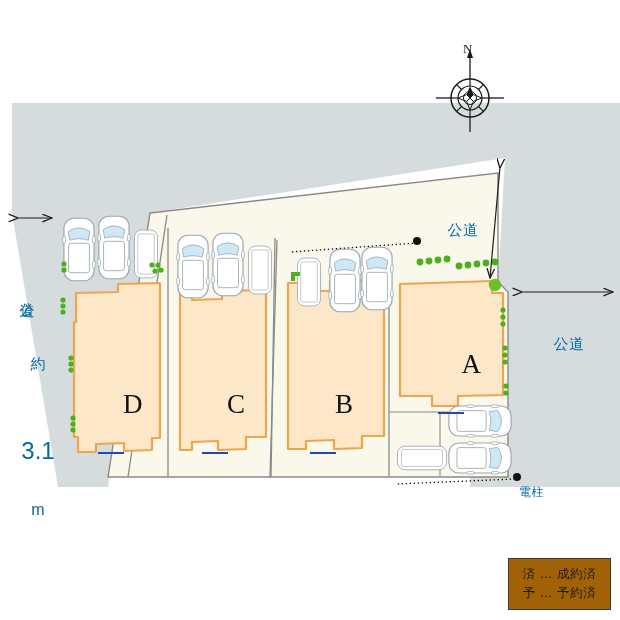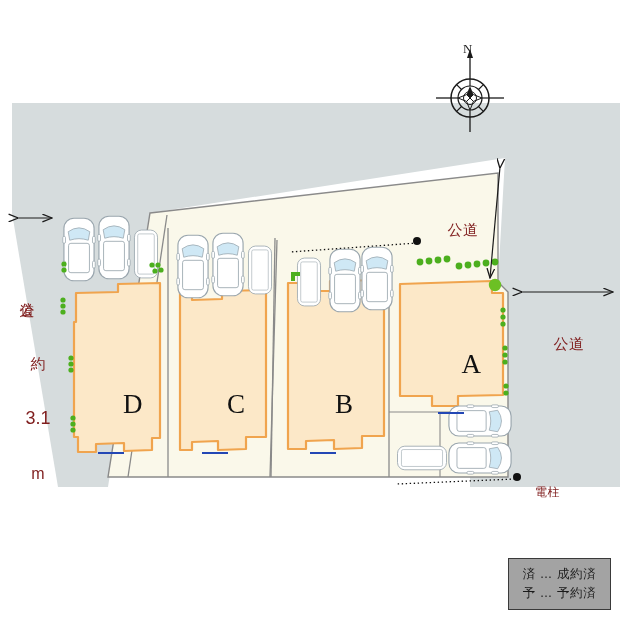--- a/index.html
+++ b/index.html
@@ -6,42 +6,42 @@
   html,body{margin:0;padding:0;background:#ffffff;}
   body{
     width:620px;height:620px;overflow:hidden;
     font-family:"Liberation Sans","DejaVu Sans",sans-serif;
     -webkit-font-smoothing:antialiased;
   }
   #plan{position:relative;width:620px;height:620px;background:#ffffff;}
   #plan svg{position:absolute;left:0;top:0;}
 
   
-  .lbl{position:absolute;color:#7f1d1d;white-space:pre;}
+  .lbl{position:absolute;color:#0369a1;white-space:pre;}
 
   .road-lbl{font-size:15px;line-height:1.15;text-align:center;letter-spacing:.5px;}
   .road-lbl-v{
     font-size:15px;line-height:1.2;text-align:center;letter-spacing:.5px;
     writing-mode:vertical-rl;text-orientation:upright;
   }
   .pole-lbl{font-size:12px;letter-spacing:.5px;}
 
   .plot-lbl{
     font-family:"Liberation Serif","DejaVu Serif",serif;
     font-size:27px;color:#111;text-align:center;
   }
   .plot-lbl u{
     display:block;text-decoration:none;
     border-bottom:2.5px solid #2347b5;
     width:26px;margin:1px auto 0;
   }
 
   #legend{
     position:absolute;left:508px;top:558px;width:101px;height:50px;
-    border:1.3px solid #3a3a3a;background:#a3a3a3;
+    border:1.3px solid #3a3a3a;background:#a16207;
     display:flex;flex-direction:column;justify-content:center;align-items:center;
     gap:2px;
   }
   #legend div{font-size:12.5px;color:#1a1a1a;letter-spacing:.6px;white-space:nowrap;}
 
   .compass-n{
     position:absolute;left:463px;top:41px;
     font-family:"Liberation Serif","DejaVu Serif",serif;
     font-size:13px;color:#222;
   }
@@ -244,41 +244,41 @@
     <div>公道</div>
   </div>
 
   <div class="lbl road-lbl" style="left:520px;top:300px;width:98px;">
     <div>公道</div>
   </div>
 
   <div class="lbl" style="left:18px;top:225px;width:40px;text-align:center;">
     <div class="road-lbl-v" style="height:58px;">公道</div>
     <div style="font-size:15px;line-height:1.15;">約</div>
-    <div style="font-size:18px;line-height:1.15;">3.1</div>
+    <div style="font-size:24px;line-height:1.15;margin-top:29px;">3.1</div>
     <div style="font-size:16px;line-height:1.15;">m</div>
   </div>
 
   <div class="lbl plot-lbl" style="left:96px;top:358px;width:30px;">
     <span>D</span>
     <u></u>
   </div>
   <div class="lbl plot-lbl" style="left:200px;top:358px;width:30px;">
     <span>C</span>
     <u></u>
   </div>
   <div class="lbl plot-lbl" style="left:308px;top:358px;width:30px;">
     <span>B</span>
     <u></u>
   </div>
   <div class="lbl plot-lbl" style="left:436px;top:318px;width:30px;">
     <span>A</span>
     <u></u>
   </div>
 
-  <div class="lbl pole-lbl" style="left:519px;top:484px;margin-left:16px;">電柱</div>
+  <div class="lbl pole-lbl" style="left:519px;top:484px;">電柱</div>
 
   <div id="legend">
     <div>済 … 成約済</div>
     <div>予 … 予約済</div>
   </div>
 
 </div>
 
 </body></html>

